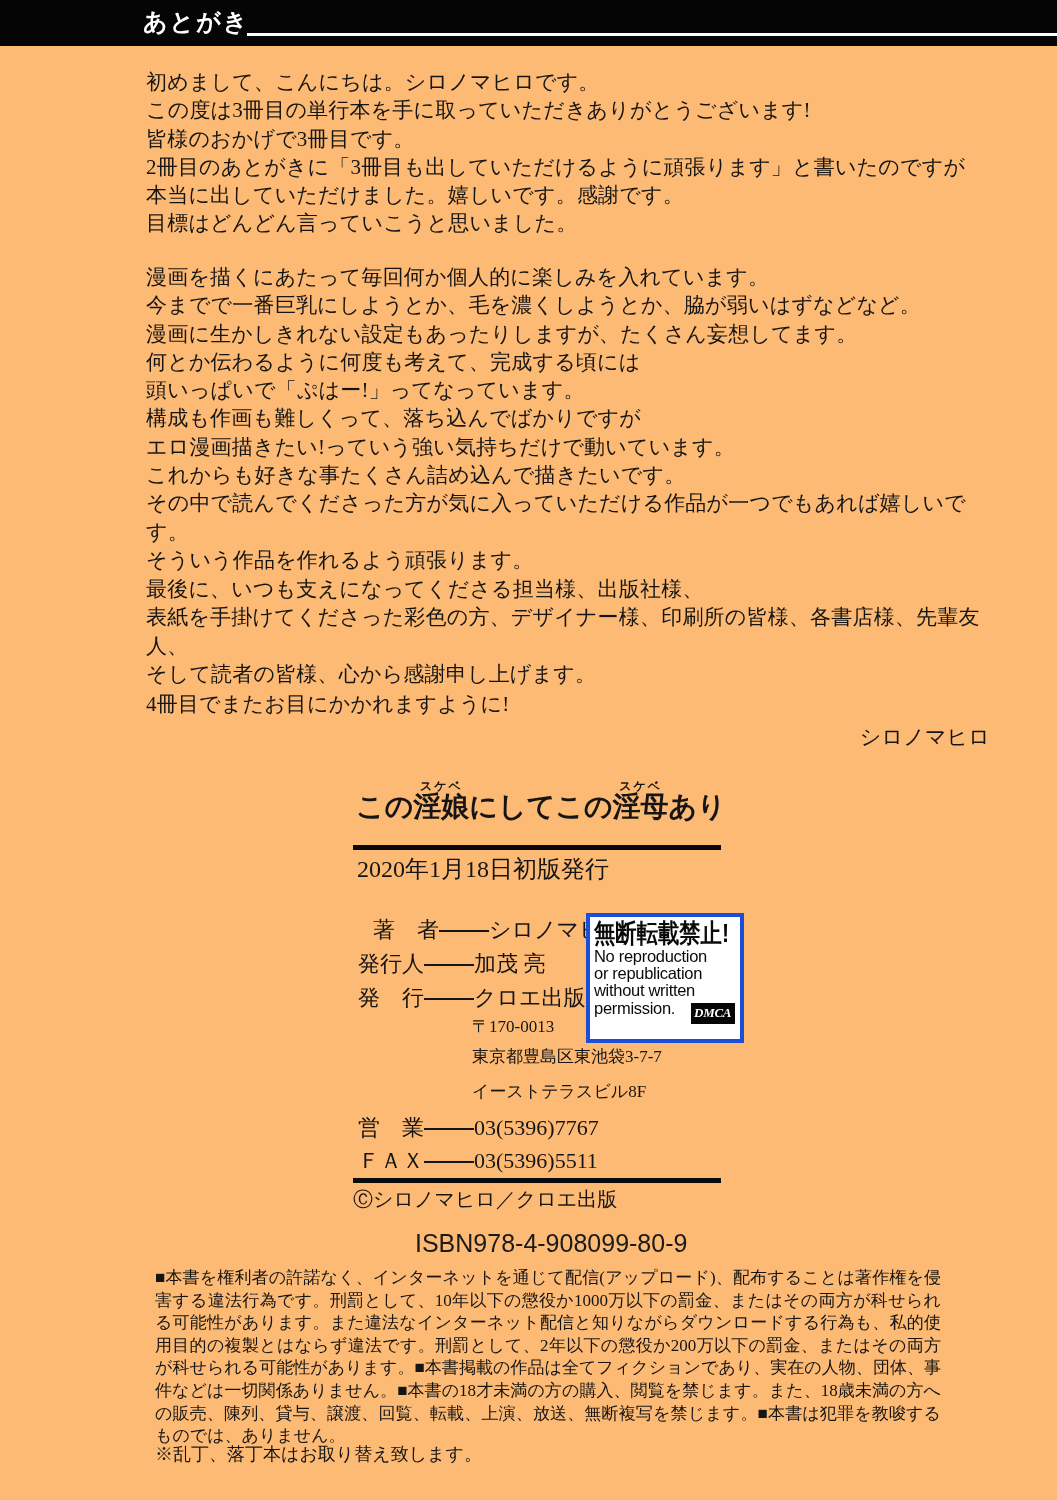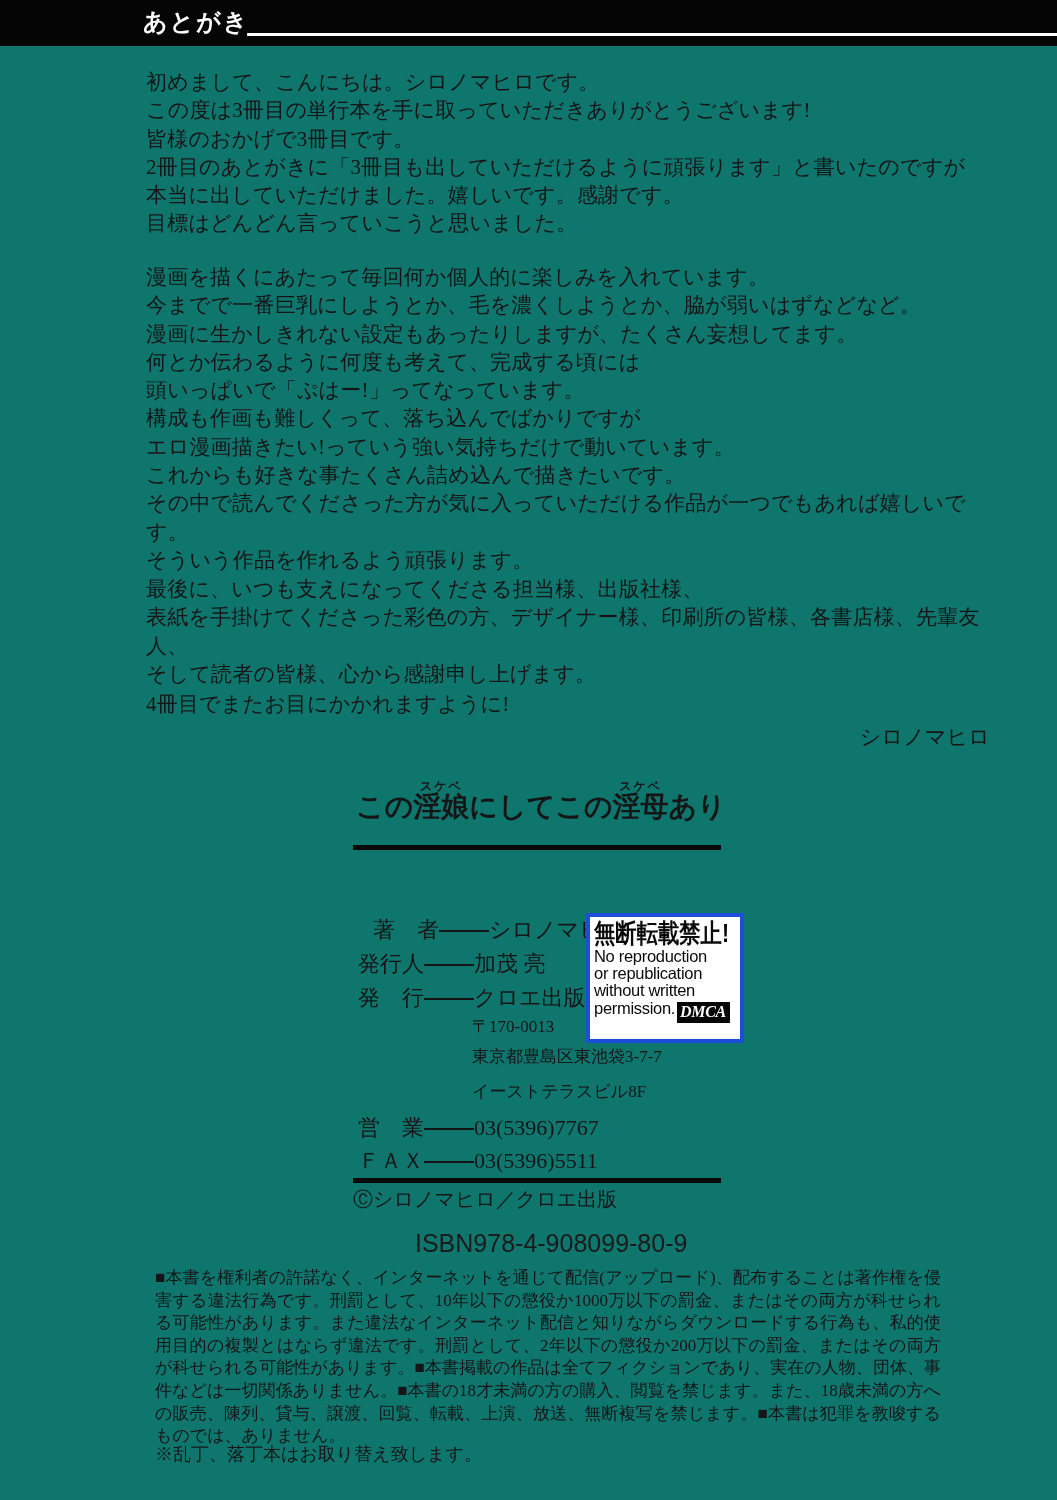--- a/index.html
+++ b/index.html
@@ -1,17 +1,17 @@
 <!DOCTYPE html>
 <html lang="ja"><head>
 <meta charset="utf-8">
 <style>
   html,body{margin:0;padding:0;background:#888;}
   .page{
-    position:relative;width:1057px;height:1500px;background:#0f766e;
+    position:relative;width:1057px;height:1500px;background:#fdba74;
     margin:0 auto;overflow:hidden;
     font-family:"Liberation Serif","DejaVu Serif",serif;color:#151515;
   }
   
   .band{position:absolute;left:0;top:0;width:1057px;height:46px;background:#050505;}
   .band-title{
     position:absolute;left:143px;top:8px;
     font-family:"Liberation Sans","DejaVu Sans",sans-serif;
     font-size:24px;font-weight:600;color:#fff;letter-spacing:2px;line-height:1.2;
   }
@@ -64,22 +64,22 @@
     font-size:26px;font-weight:bold;color:#0a0a0a;white-space:nowrap;
     transform:scaleX(0.82);transform-origin:left center;line-height:29px;
   }
   .stamp-lines{
     font-family:"Liberation Sans","DejaVu Sans",sans-serif;
     font-size:16.5px;line-height:17.2px;letter-spacing:-0.3px;color:#0a0a0a;white-space:nowrap;
   }
   .dmca{
     display:inline-block;background:#050505;color:#fff;
     font-family:"Liberation Serif","DejaVu Serif",serif;
-    font-style:italic;font-weight:bold;font-size:16px;line-height:18px;
-    padding:1px 4px 2px 3px;margin-left:2px;vertical-align:-3px;
+    font-style:italic;font-weight:bold;font-size:13px;line-height:18px;
+    padding:1px 4px 2px 3px;margin-left:16px;vertical-align:-3px;
   }
   
   .legal{
     position:absolute;left:155px;top:1267px;width:786px;
     font-size:17px;line-height:22.6px;text-align:justify;letter-spacing:0;
   }
   .footnote{position:absolute;left:155px;top:1443px;font-size:18px;line-height:1.3;}
 </style>
 </head>
 <body>
@@ -108,20 +108,21 @@
 その中で読んでくださった方が気に入っていただける作品が一つでもあれば嬉しいです。
 そういう作品を作れるよう頑張ります。</div>
   <div class="para p3">最後に、いつも支えになってくださる担当様、出版社様、
 表紙を手掛けてくださった彩色の方、デザイナー様、印刷所の皆様、各書店様、先輩友人、
 そして読者の皆様、心から感謝申し上げます。</div>
   <div class="para closing">4冊目でまたお目にかかれますように!</div>
   <div class="para signature">シロノマヒロ</div>
 
   <div class="book-title"><span>この</span><ruby><span>淫娘</span><rt>スケベ</rt></ruby><span>にしてこの</span><ruby><span>淫母</span><rt>スケベ</rt></ruby><span>あり</span></div>
   <div class="title-rule"></div>
+  <div class="pub-date">2020年1月18日初版発行</div>
 
   <div class="colo-row r1">
     <span class="colo-label">著　者</span>
     <span class="colo-leader"></span>
     <span class="colo-value">シロノマヒロ</span>
   </div>
   <div class="colo-row r2">
     <span class="colo-label">発行人</span>
     <span class="colo-leader"></span>
     <span class="colo-value">加茂 亮</span>

